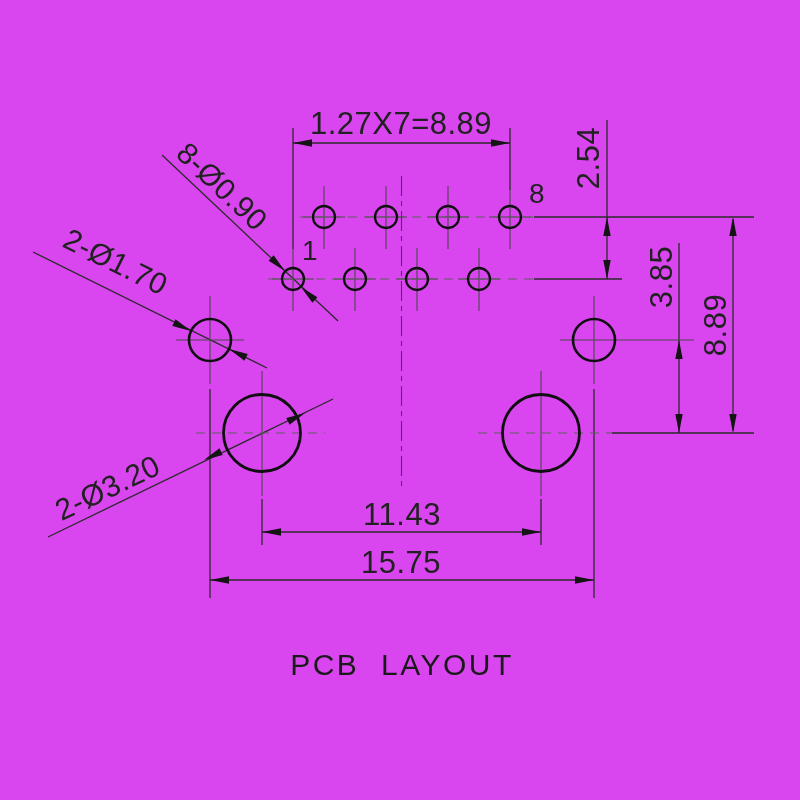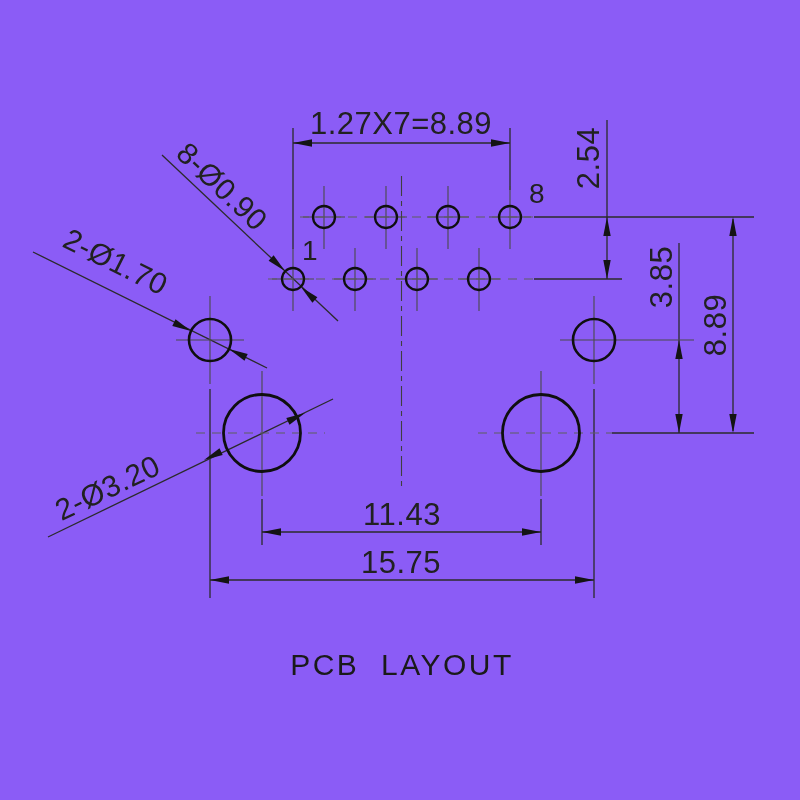--- a/index.html
+++ b/index.html
@@ -1,17 +1,17 @@
 <!DOCTYPE html>
 <html><head>
 <meta charset="utf-8">
 <style>
   html,body{margin:0;padding:0;background:#ffffff;}
   .page{
-    position:relative;width:800px;height:800px;background:#8b5cf6;
+    position:relative;width:800px;height:800px;background:#d946ef;
     font-family:"Liberation Sans",sans-serif;overflow:hidden;text-align:center;
   }
   svg{display:block;}
   .ln-dim{stroke:#2b2b2b;stroke-width:1.3;fill:none;}
   .ln-x{stroke:#4a4a4a;stroke-width:1.1;fill:none;}
   .ln-dash{stroke:#5f5f5f;stroke-width:1.1;fill:none;stroke-dasharray:9 7;}
   .ln-center{stroke:#3f3f3f;stroke-width:1.1;fill:none;stroke-dasharray:20 5 5 5;}
   .c-pin{stroke:#0f0f0f;stroke-width:2.3;fill:none;}
   .c-post{stroke:#0f0f0f;stroke-width:2.6;fill:none;}
   .c-mount{stroke:#0f0f0f;stroke-width:2.8;fill:none;}

